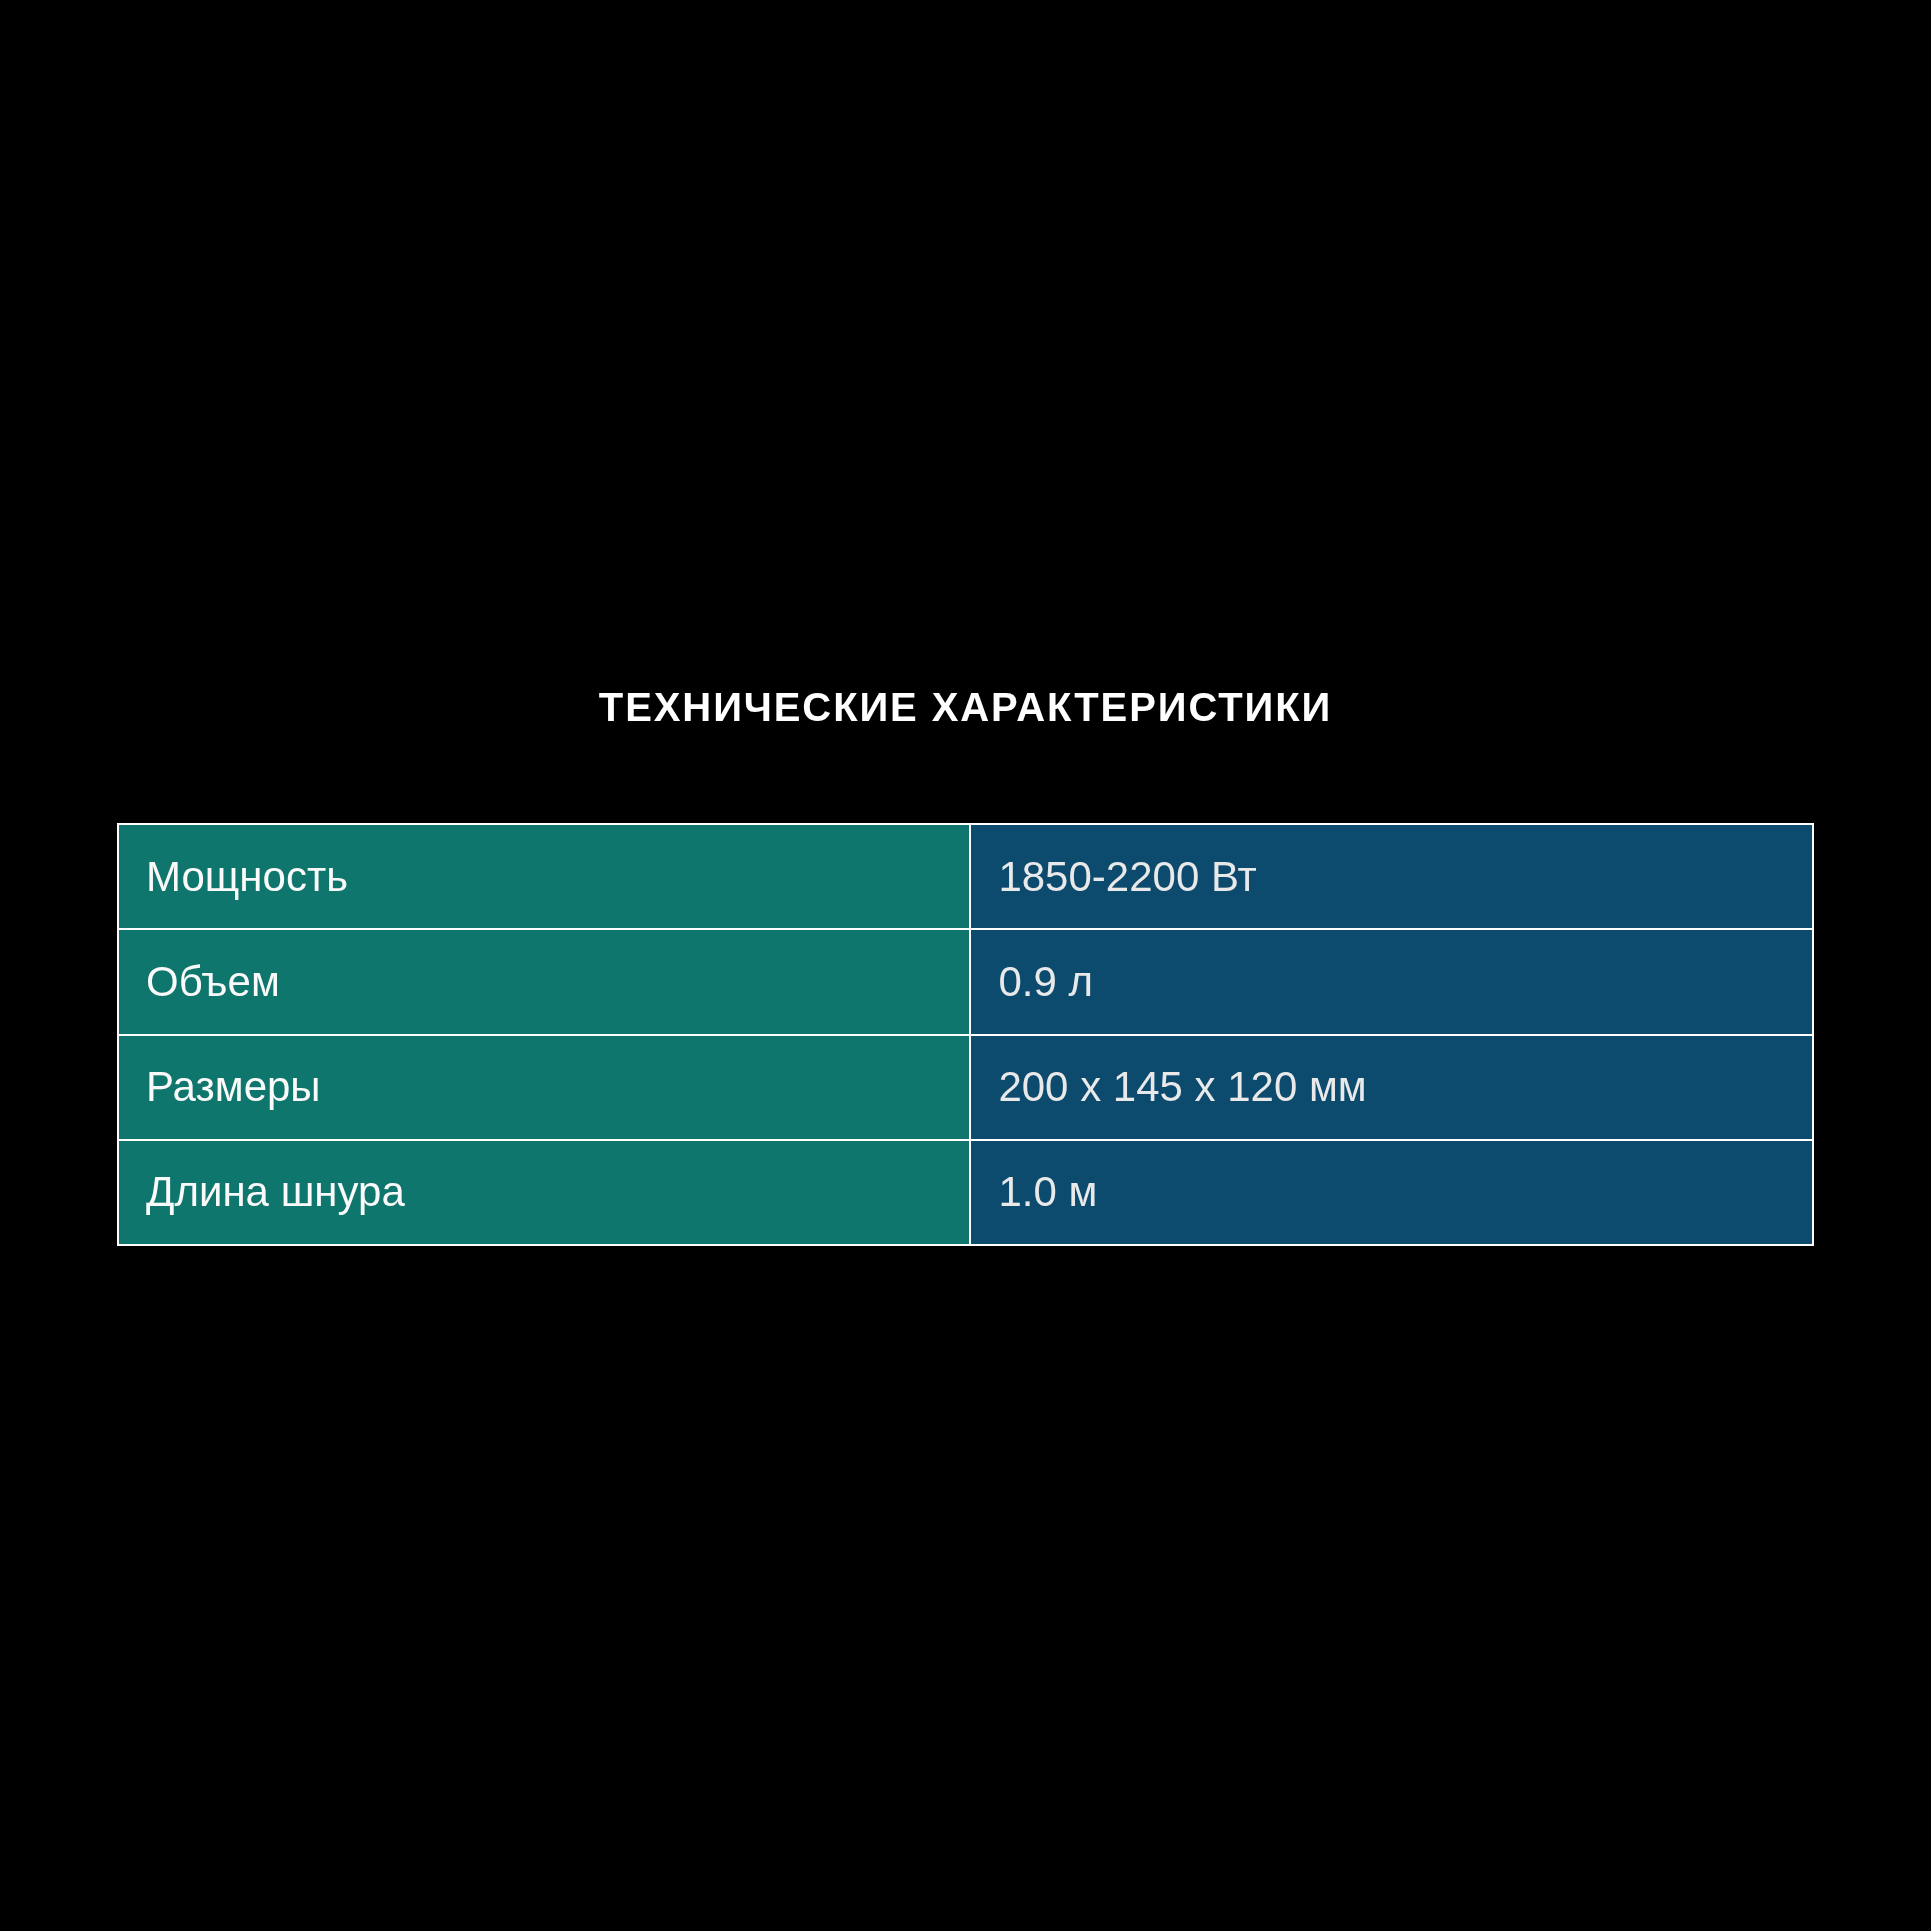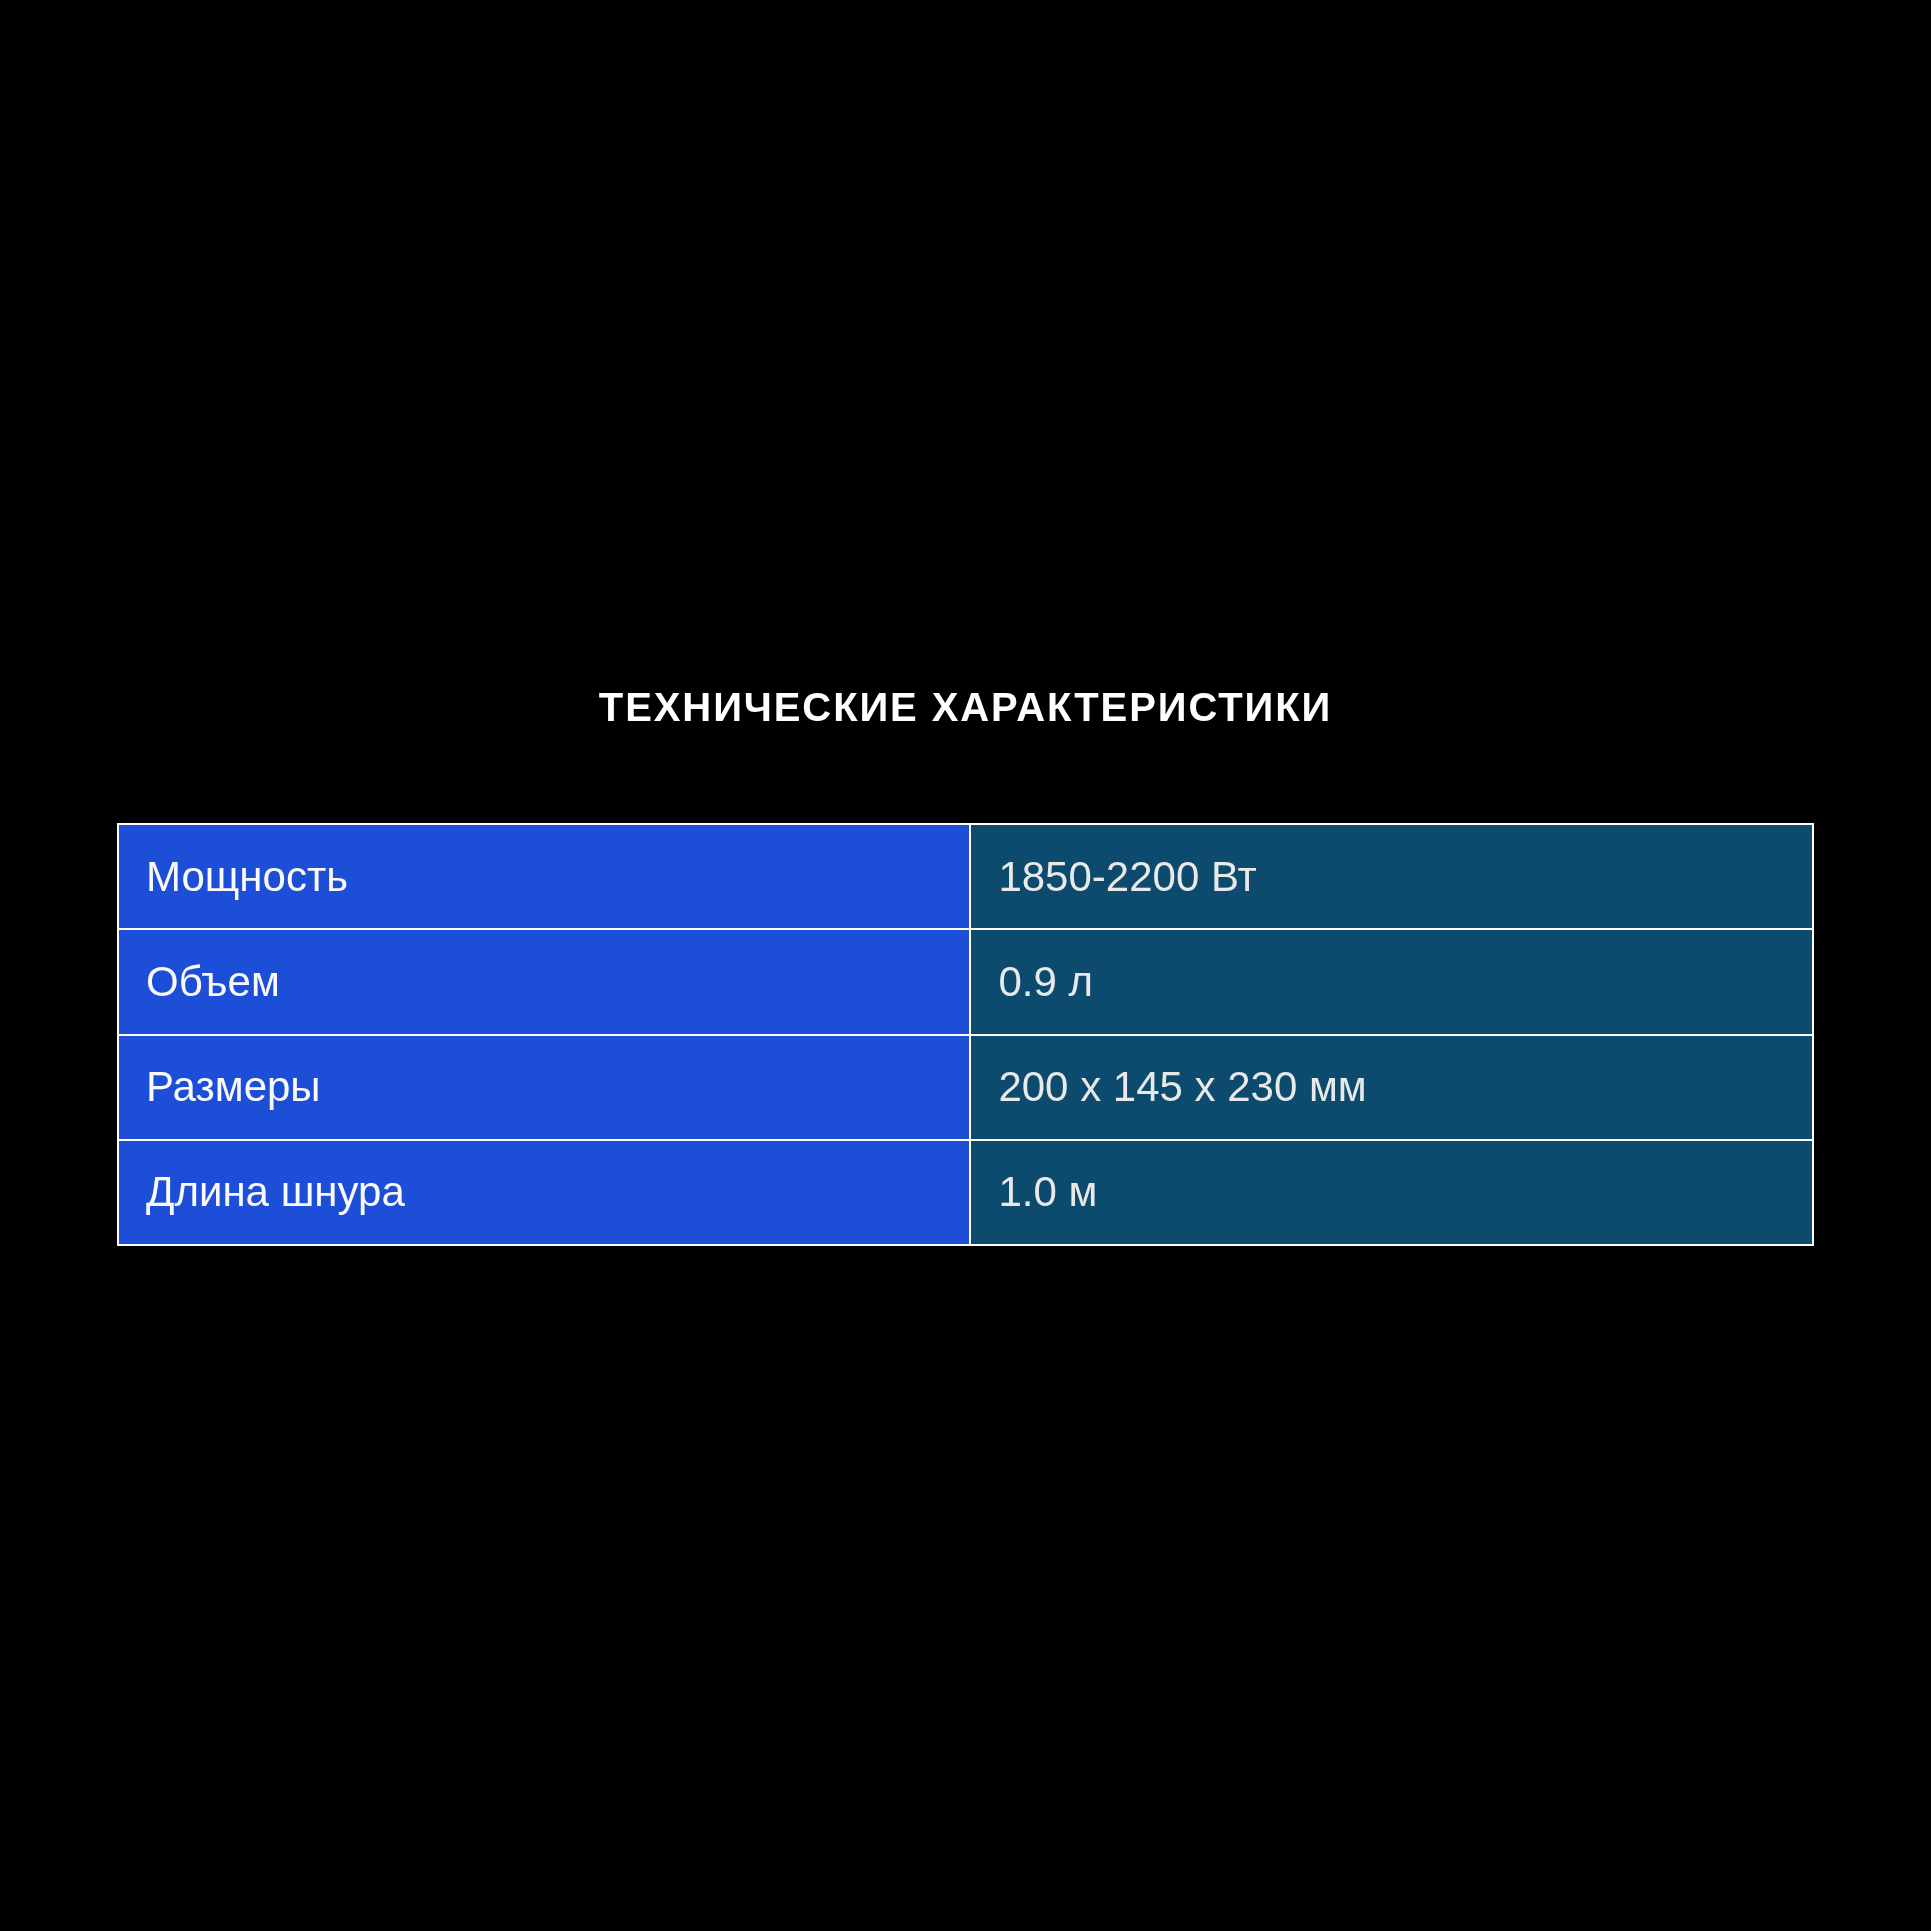--- a/index.html
+++ b/index.html
@@ -44,21 +44,21 @@
     font-size: 42px;
     line-height: 1.1;
     white-space: nowrap;
     overflow: hidden;
   }
   table.specs tr {
     height: 25%;
   }
   td.label-cell {
     width: 50.3%;
-    background: #1d4ed8;
+    background: #0f766e;
     color: #fafafa;
     font-weight: 400;
   }
   td.value-cell {
     width: 49.7%;
     background: #0c4a6e;
     color: #e9e9e9;
     font-weight: 400;
   }
 </style>
@@ -74,21 +74,21 @@
       <tr>
         <td class="label-cell">Мощность</td>
         <td class="value-cell">1850-2200 Вт</td>
       </tr>
       <tr>
         <td class="label-cell">Объем</td>
         <td class="value-cell">0.9 л</td>
       </tr>
       <tr>
         <td class="label-cell">Размеры</td>
-        <td class="value-cell">200 x 145 x 230 мм</td>
+        <td class="value-cell">200 x 145 x 120 мм</td>
       </tr>
       <tr>
         <td class="label-cell">Длина шнура</td>
         <td class="value-cell">1.0 м</td>
       </tr>
     </tbody>
   </table>
 
 </div>
 

